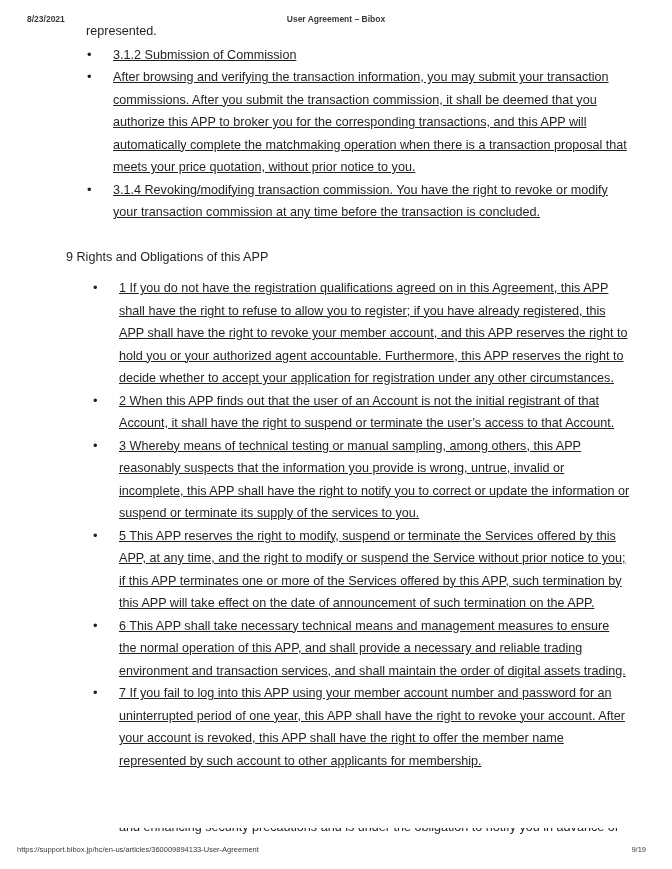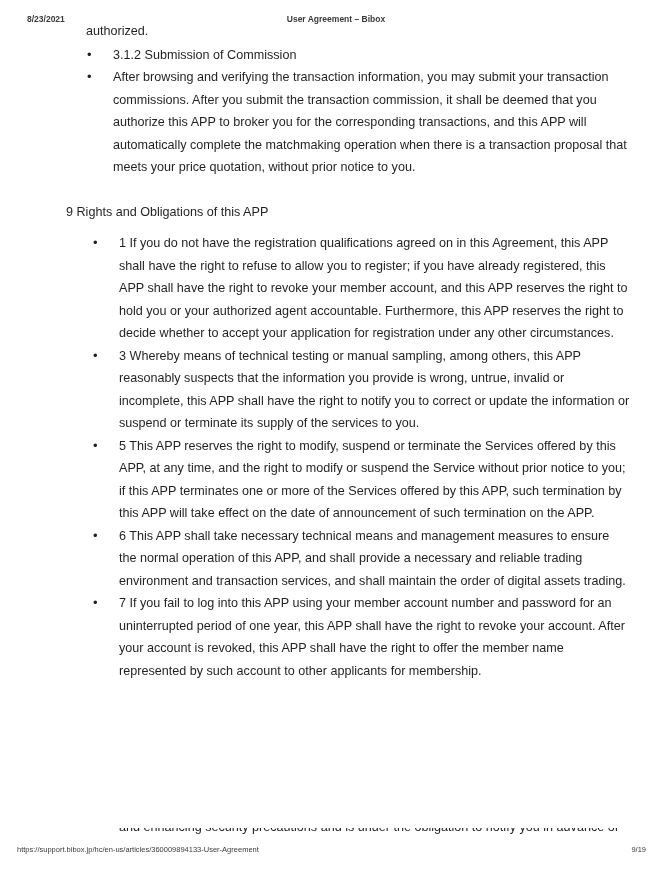--- a/index.html
+++ b/index.html
@@ -83,20 +83,21 @@
     text-align: left;
   }
   .cont-line {
     padding-left: 26px;
     margin-bottom: 1px;
   }
   ul.bullets {
     list-style: none;
     margin: 0;
     padding: 0;
+    text-decoration: underline;
   }
   ul.bullets > li {
     position: relative;
     padding-left: 53px;
     font-size: 12.6px;
     line-height: 22.5px;
     margin: 0;
   }
   ul.bullets > li::before {
     content: "\2022";
@@ -144,31 +145,33 @@
 
 <div class="page">
 
   <div class="page-header">
     <div class="hdr-date">8/23/2021</div>
     <div class="hdr-title">User Agreement – Bibox</div>
   </div>
 
   <div class="content">
 
-    <div class="para cont-line">authorized.</div>
+    <div class="para cont-line">represented.</div>
 
     <ul class="bullets">
       <li class="gap-after">3.1.2 Submission of Commission</li>
       <li>After browsing and verifying the transaction information, you may submit your transaction commissions. After you submit the transaction commission, it shall be deemed that you authorize this APP to broker you for the corresponding transactions, and this APP will automatically complete the matchmaking operation when there is a transaction proposal that meets your price quotation, without prior notice to you.</li>
+      <li>3.1.4 Revoking/modifying transaction commission. You have the right to revoke or modify your transaction commission at any time before the transaction is concluded.</li>
     </ul>
 
     <div class="section-heading">9 Rights and Obligations of this APP</div>
 
     <ul class="bullets sublist">
       <li>1 If you do not have the registration qualifications agreed on in this Agreement, this APP shall have the right to refuse to allow you to register; if you have already registered, this APP shall have the right to revoke your member account, and this APP reserves the right to hold you or your authorized agent accountable. Furthermore, this APP reserves the right to decide whether to accept your application for registration under any other circumstances.</li>
+      <li>2 When this APP finds out that the user of an Account is not the initial registrant of that Account, it shall have the right to suspend or terminate the user’s access to that Account.</li>
       <li>3 Whereby means of technical testing or manual sampling, among others, this APP reasonably suspects that the information you provide is wrong, untrue, invalid or incomplete, this APP shall have the right to notify you to correct or update the information or suspend or terminate its supply of the services to you.</li>
       <li>5 This APP reserves the right to modify, suspend or terminate the Services offered by this APP, at any time, and the right to modify or suspend the Service without prior notice to you; if this APP terminates one or more of the Services offered by this APP, such termination by this APP will take effect on the date of announcement of such termination on the APP.</li>
       <li>6 This APP shall take necessary technical means and management measures to ensure the normal operation of this APP, and shall provide a necessary and reliable trading environment and transaction services, and shall maintain the order of digital assets trading.</li>
       <li>7 If you fail to log into this APP using your member account number and password for an uninterrupted period of one year, this APP shall have the right to revoke your account. After your account is revoked, this APP shall have the right to offer the member name represented by such account to other applicants for membership.</li>
 
     </ul>
   </div>
 
   <div class="clipped-line">
     <div class="inner">and enhancing security precautions and is under the obligation to notify you in advance of</div>

